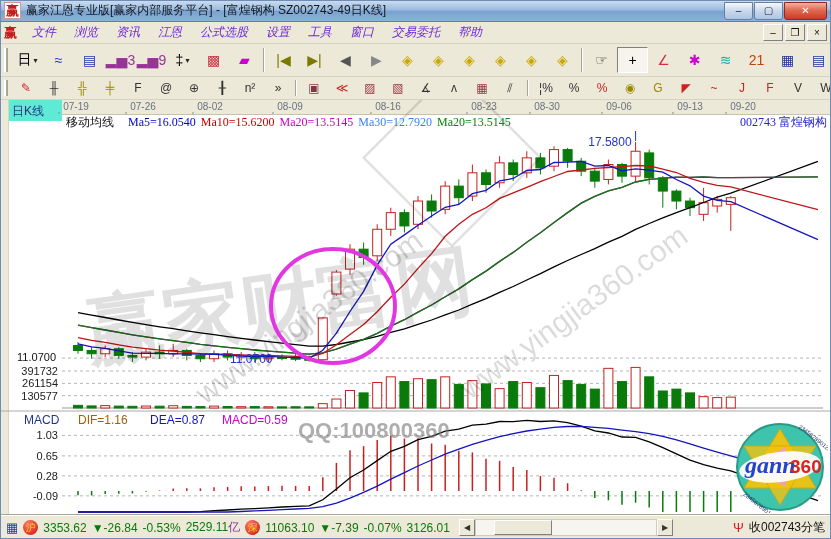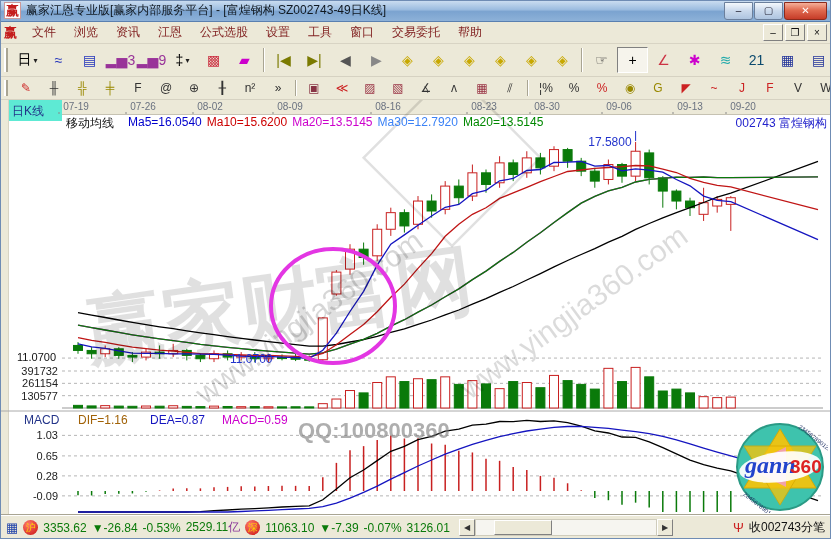--- a/index.html
+++ b/index.html
@@ -16,21 +16,21 @@
   .title-text{color:#101820;font-size:12px;white-space:nowrap;}
   .tb-btns{margin-left:auto;display:flex;gap:1px;}
   .tb-btn{width:27px;height:16px;border:1px solid #6b7f9c;border-radius:0 0 3px 3px;
     background:linear-gradient(#f4f8fc,#c9d8ec 50%,#aec4e0);color:#223;font-size:10px;
     display:flex;align-items:center;justify-content:center;}
   .tb-btn.close{width:41px;background:linear-gradient(#f5b09a,#e06a50 45%,#c63c28);color:#fff;border-color:#8c2a1c;}
   
   .menubar{position:absolute;left:0;top:22px;width:831px;height:22px;background:#ece9d8;
     border-bottom:1px solid #d8d4c4;display:flex;align-items:center;gap:2px;padding:0 4px;box-sizing:border-box;}
   .menu-logo{color:#c41d1d;font-weight:bold;font-size:13px;margin-right:4px;}
-  .menu-item{padding:17px 9px;color:#7f1d1d;cursor:default;}
+  .menu-item{padding:17px 9px;color:#6d28d9;cursor:default;font-style:italic;}
   .mini-btns{margin-left:auto;display:flex;gap:2px;}
   .mini-btn{width:18px;height:15px;background:#ece9d8;border:1px solid;border-color:#fff #808080 #808080 #fff;
     font-size:10px;display:flex;align-items:center;justify-content:center;color:#111;}
   
   .toolbar{position:absolute;left:0;width:831px;background:#ece9d8;display:flex;align-items:center;
     padding:1px 2px;box-sizing:border-box;border-bottom:1px solid #d6d2c2;}
   .toolbar.r1{top:44px;height:33px;}
   .toolbar.r2{top:77px;height:23px;}
   .grip{width:4px;height:80%;border-left:2px solid #fff;border-right:2px solid #a9a593;margin:0 4px 0 2px;}
   .sep{width:2px;height:80%;border-left:1px solid #a9a593;border-right:1px solid #fff;margin:0 3px;}
@@ -38,21 +38,21 @@
     font-size:14px;background:transparent;border:1px solid transparent;padding:0 2px;cursor:default;}
   .r2 .tbtn{height:19px;min-width:22px;font-size:12px;}
   .tbtn.pressed{border-color:#808080 #fff #fff #808080;background:#f6f4ec;}
   .tbtn .dd{font-size:8px;color:#222;margin-left:2px;}
   
   .chart{position:absolute;left:0;top:100px;width:831px;height:415px;background:#fff;}
   .left-strip{position:absolute;left:0;top:0;width:8px;height:415px;background:#ece9d8;border-right:1px solid #d8d4c4;}
   .band{position:absolute;left:8px;top:0;width:823px;height:14px;background:#ece9d8;border-bottom:1px solid #c6c2b2;}
   .pane-chip{position:absolute;left:9px;top:0;width:53px;height:21px;background:#5eead4;color:#223388;
     font-size:12px;padding:3px 0 0 3px;box-sizing:border-box;}
-  .ma-row{position:absolute;left:66px;top:15px;right:4px;height:15px;display:flex;gap:14px;z-index:3;}
+  .ma-row{position:absolute;left:66px;top:15px;right:4px;height:15px;display:flex;gap:14px;align-items:center;z-index:3;font-family:Liberation Serif, serif;}
   .ma-title{color:#111;}
   #ma-items{display:flex;gap:5px;}
   .stock-label{margin-left:auto;color:#2222cc;}
   .macd-label{position:absolute;top:313px;font-size:12px;z-index:3;}
   svg#chart-svg{position:absolute;left:0;top:0;z-index:2;}
   
   .g360{position:absolute;left:733px;top:322px;width:95px;height:91px;z-index:4;}
   
   .statusbar{position:absolute;left:0;top:515px;width:831px;height:24px;background:#ece9d8;
     border-top:1px solid #fff;box-shadow:0 -1px 0 #a9a593;display:flex;align-items:center;gap:5px;
@@ -176,21 +176,21 @@
     <span class="tbtn">
       <span style="color: rgb(204, 51, 68);">∠</span>
     </span>
     <span class="tbtn">
       <span style="color: rgb(204, 0, 204);">✱</span>
     </span>
     <span class="tbtn">
       <span style="color: rgb(34, 170, 170);">≋</span>
     </span>
     <span class="tbtn">
-      <span style="color: #0c4a6e;">21</span>
+      <span style="color: #c2410c;">21</span>
     </span>
     <span class="tbtn">
       <span style="color: rgb(34, 51, 153);">▦</span>
     </span>
     <span class="tbtn">
       <span style="color: rgb(34, 51, 153);">▤</span>
     </span>
   </div>
 <div class="toolbar r2" id="toolbar2">
     <span class="grip"></span>

